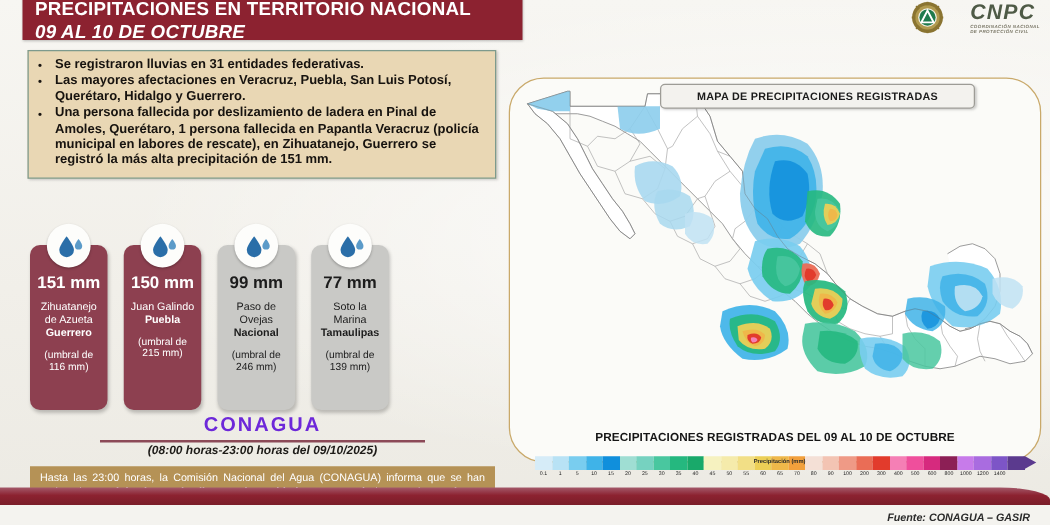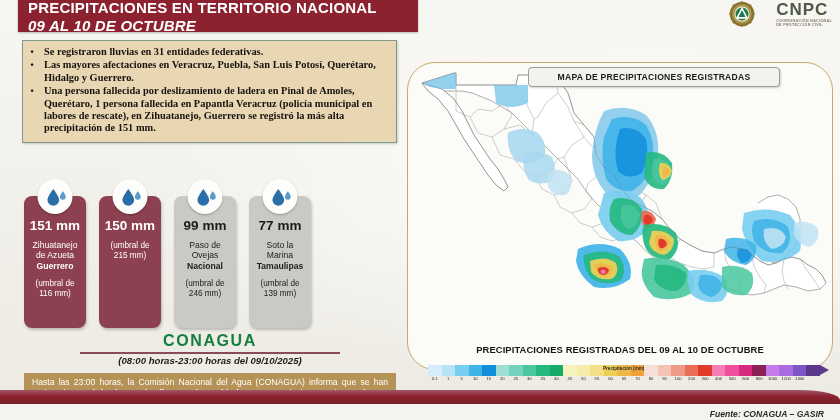--- a/index.html
+++ b/index.html
@@ -30,21 +30,21 @@
   }
   .header-bar .t1,.header-bar .t2{
     color:#fff;font-weight:bold;letter-spacing:.2px;
     font-size:15px;line-height:17px;padding-left:10px;white-space:nowrap;
   }
   .header-bar .t1{padding-top:7px;}
   .header-bar .t2{padding-top:1px;font-style:italic;}
 
   .logo{
     position:absolute;right:8px;top:1px;
-    display:flex;align-items:flex-start;gap:21px;
+    display:flex;align-items:flex-start;gap:21px;font-style:italic;
   }
   .logo-mark{width:26px;height:26px;flex:0 0 26px;position:relative;}
   .logo-txt{display:flex;flex-direction:column;line-height:1;}
   .logo-cnpc{
     font-size:17px;font-weight:bold;color:#4e5a46;letter-spacing:1px;
   }
   .logo-sub{
     font-size:3.6px;font-weight:bold;color:#7d7a6a;letter-spacing:.35px;
     margin-top:2px;white-space:nowrap;
   }
@@ -59,21 +59,21 @@
     padding:5px 8px 6px 4px;
     box-sizing:border-box;
   }
   .bullets ul{margin:0;padding:0;list-style:none;}
   .bullets li{
     display:flex;gap:7px;align-items:flex-start;
     font-size:10.4px;line-height:12.4px;font-weight:bold;color:#17130f;
     margin-bottom:1px;
   }
   .bullets li .dot{flex:0 0 10px;text-align:center;font-size:9px;line-height:12.4px;}
-  .bullets li .txt{flex:1;font-family:Liberation Serif, serif;}
+  .bullets li .txt{flex:1;}
 
   
   .cards{
     position:absolute;left:24px;top:196px;
     display:flex;gap:13px;
   }
   .card{
     width:62px;height:132px;border-radius:8px;
     position:relative;box-sizing:border-box;
     padding:22px 4px 4px;
@@ -91,21 +91,21 @@
   .card .val{font-size:13.5px;font-weight:bold;margin-bottom:7px;}
   .card .place{font-size:8.6px;line-height:10.4px;}
   .card .place b{display:block;}
   .card .thr{font-size:8.2px;line-height:9.6px;margin-top:8px;}
 
   
   .conagua{
     position:absolute;left:24px;top:332px;width:372px;text-align:center;
   }
   .conagua .name{
-    font-size:16px;font-weight:bold;color:#15803d;letter-spacing:1.6px;
+    font-size:16px;font-weight:bold;color:#6d28d9;letter-spacing:1.6px;
   }
   .conagua .rule{
     height:2px;background:#8c4a58;width:70%;margin:2px auto 1px;
   }
   .conagua .period{
     font-size:9.6px;font-weight:bold;font-style:italic;color:#1d1b18;
   }
 
   .note{
     position:absolute;left:24px;top:373px;width:372px;height:47px;
@@ -254,20 +254,24 @@
   </div>
 
   <div class="card maroon">
     <div class="drop-badge">
       <svg width="22" height="20" viewBox="0 0 30 26">
         <path d="M12 2 C12 2 4 12 4 17 a8 8 0 0 0 16 0 C20 12 12 2 12 2 Z" fill="#2a6ea8"></path>
         <path d="M25 5 C25 5 21 10 21 12.6 a4 4 0 0 0 8 0 C29 10 25 5 25 5 Z" fill="#5b9bc9"></path>
       </svg>
     </div>
     <div class="val">150 mm</div>
+    <div class="place">
+      <span>Juan Galindo</span>
+      <b>Puebla</b>
+    </div>
     <div class="thr">
       <span>(umbral de</span><br>
       <span>215 mm)</span>
     </div>
   </div>
 
   <div class="card gray">
     <div class="drop-badge">
       <svg width="22" height="20" viewBox="0 0 30 26">
         <path d="M12 2 C12 2 4 12 4 17 a8 8 0 0 0 16 0 C20 12 12 2 12 2 Z" fill="#2a6ea8"></path>

